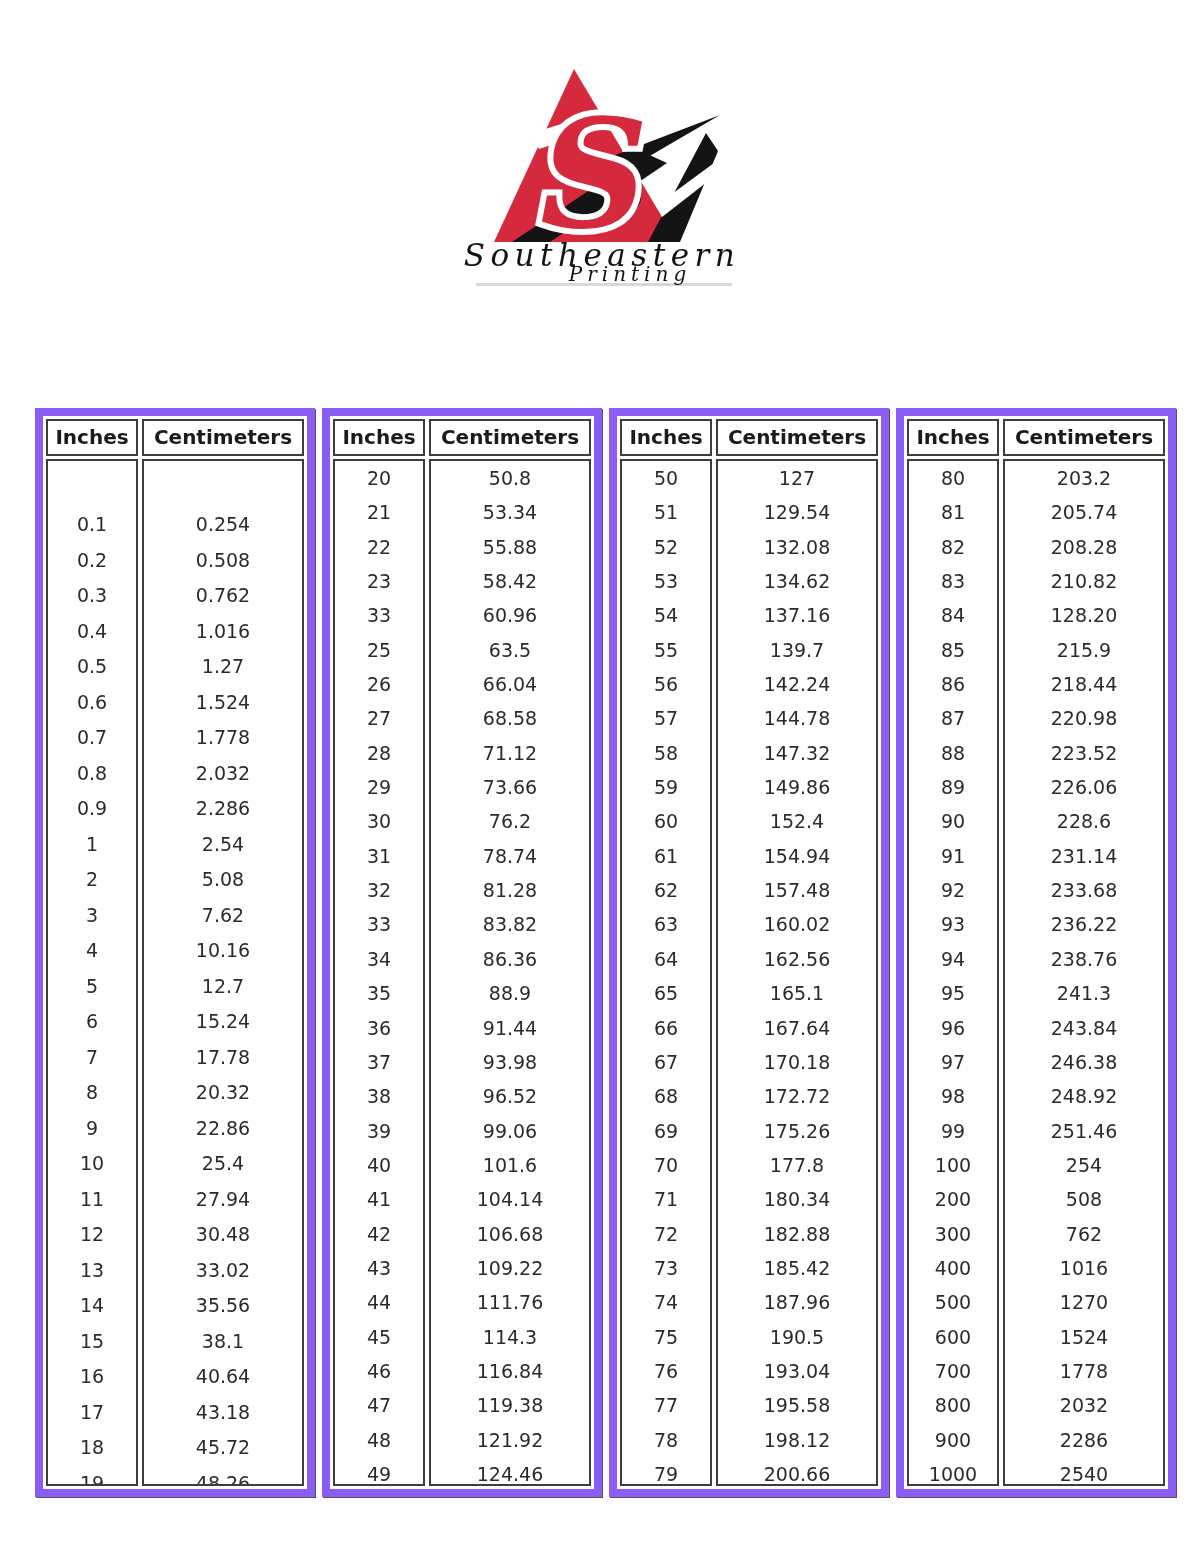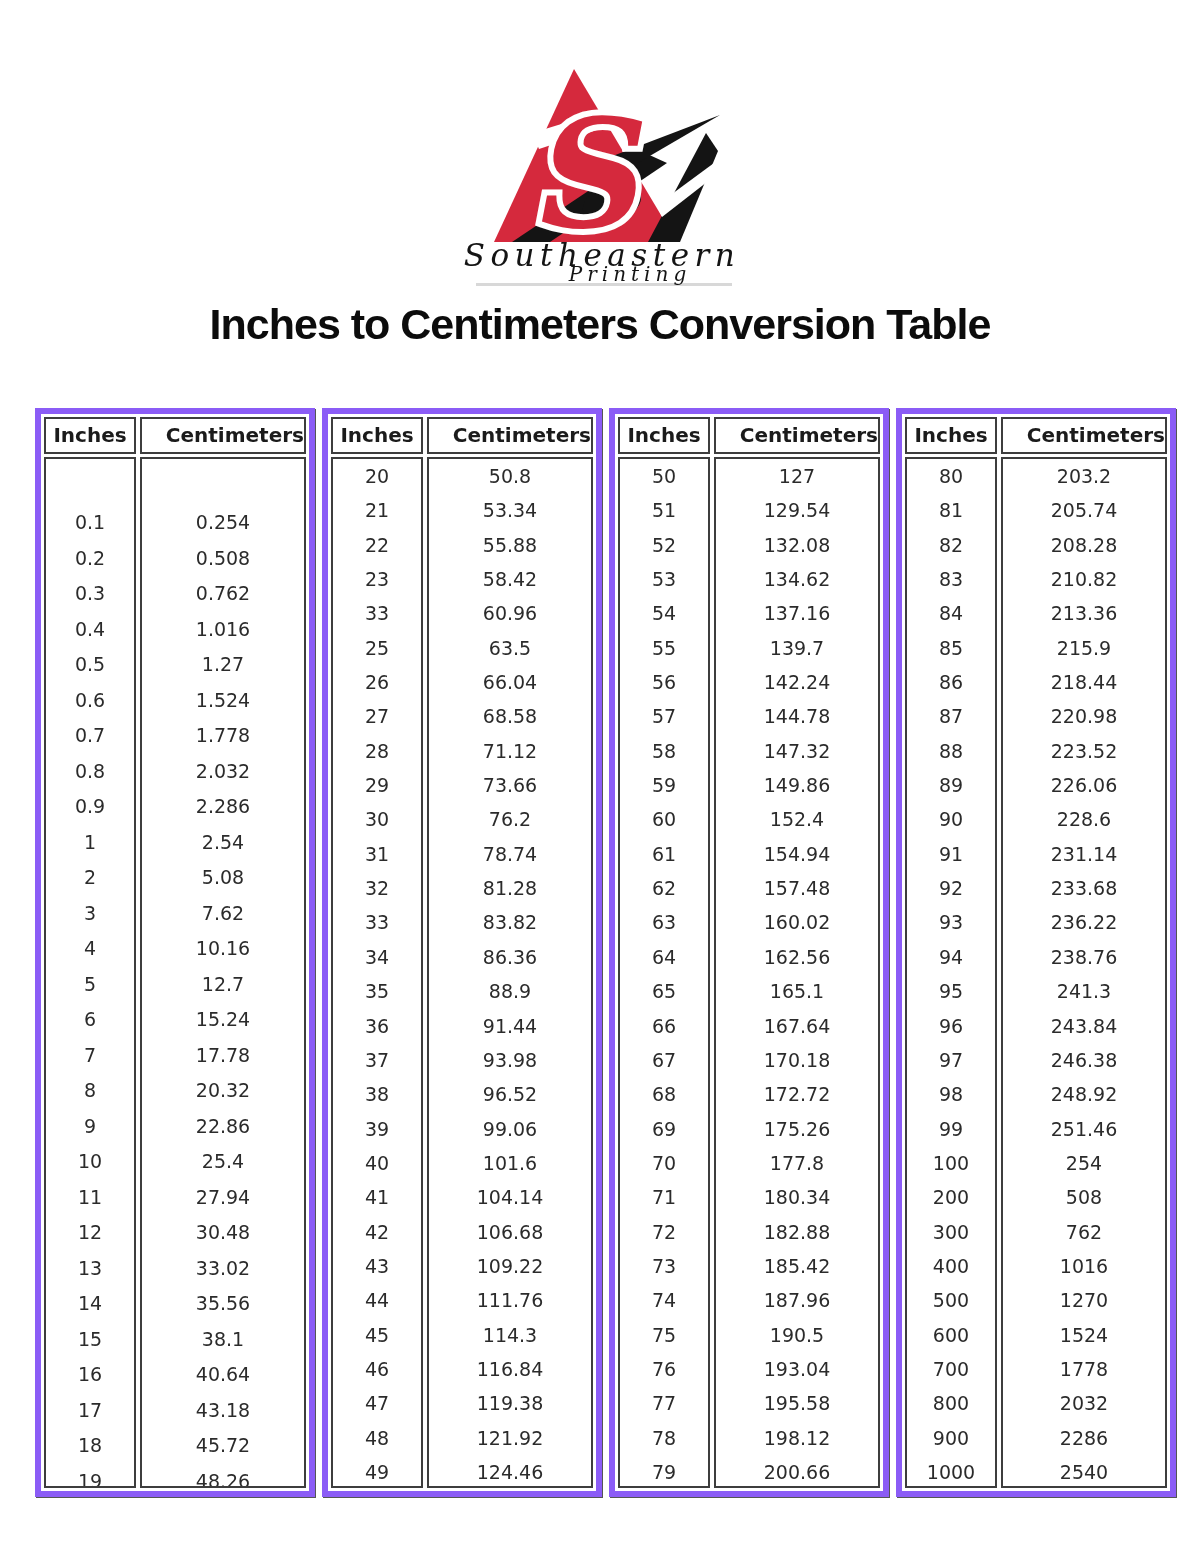--- a/index.html
+++ b/index.html
@@ -43,21 +43,21 @@
     position: absolute;
     top: 408px;
     left: 35px;
     display: flex;
     gap: 7px;
   }
   .panel {
     box-sizing: border-box;
     width: 280px;
     height: 1089px;
-    border: 6px solid #8b5cf6;
+    border: 8px solid #8b5cf6;
     background: #fff;
     padding: 3px;
     display: flex;
     flex-direction: column;
     box-shadow: 1px 1px 0 #555;
   }
   .panel-header {
     display: flex;
     gap: 4px;
     flex: 0 0 auto;
@@ -66,21 +66,21 @@
     box-sizing: border-box;
     border: 2px solid #3d3d3d;
     font-weight: bold;
     font-size: 20px;
     color: #1b1b1b;
     text-align: center;
     padding: 4px 0 5px 0;
     white-space: nowrap;
   }
   .hcell.h-in { width: 92px; }
-  .hcell.h-cm { flex: 1; text-align: right; }
+  .hcell.h-cm { flex: 1; }
   .panel-body {
     display: flex;
     gap: 4px;
     flex: 1;
     margin-top: 3px;
     min-height: 0;
     border-radius: 6px;
   }
   .bcell {
     box-sizing: border-box;
@@ -128,21 +128,20 @@
 
       <text x="88" y="172" font-family="DejaVu Serif, serif" font-style="italic" font-weight="bold" font-size="150" fill="var(--logo-red)" stroke="#ffffff" stroke-width="12" paint-order="stroke">S</text>
 
       <rect x="24" y="228" width="256" height="3" fill="var(--logo-rule)"></rect>
 
       <text x="150" y="211" text-anchor="middle" font-family="DejaVu Serif, serif" font-style="italic" font-size="31" letter-spacing="5.5" fill="#141414">Southeastern</text>
       <text x="178" y="226" text-anchor="middle" font-family="DejaVu Serif, serif" font-style="italic" font-size="20" letter-spacing="5" fill="#141414">Printing</text>
     </svg>
   </div>
 
-  <div class="page-title">Inches to Centimeters Conversion Table</div>
 
   <div class="tables-row">
 
     <div class="panel p1">
       <div class="panel-header">
         <div class="hcell h-in">Inches</div>
         <div class="hcell h-cm">Centimeters</div>
       </div>
       <div class="panel-body">
         <div class="bcell b-in">
@@ -390,21 +389,21 @@
             <div class="val">700</div>
             <div class="val">800</div>
             <div class="val">900</div>
             <div class="val">1000</div>
           </div>
         <div class="bcell b-cm">
             <div class="val">203.2</div>
             <div class="val">205.74</div>
             <div class="val">208.28</div>
             <div class="val">210.82</div>
-            <div class="val">213.36</div>
+            <div class="val">128.20</div>
             <div class="val">215.9</div>
             <div class="val">218.44</div>
             <div class="val">220.98</div>
             <div class="val">223.52</div>
             <div class="val">226.06</div>
             <div class="val">228.6</div>
             <div class="val">231.14</div>
             <div class="val">233.68</div>
             <div class="val">236.22</div>
             <div class="val">238.76</div>

